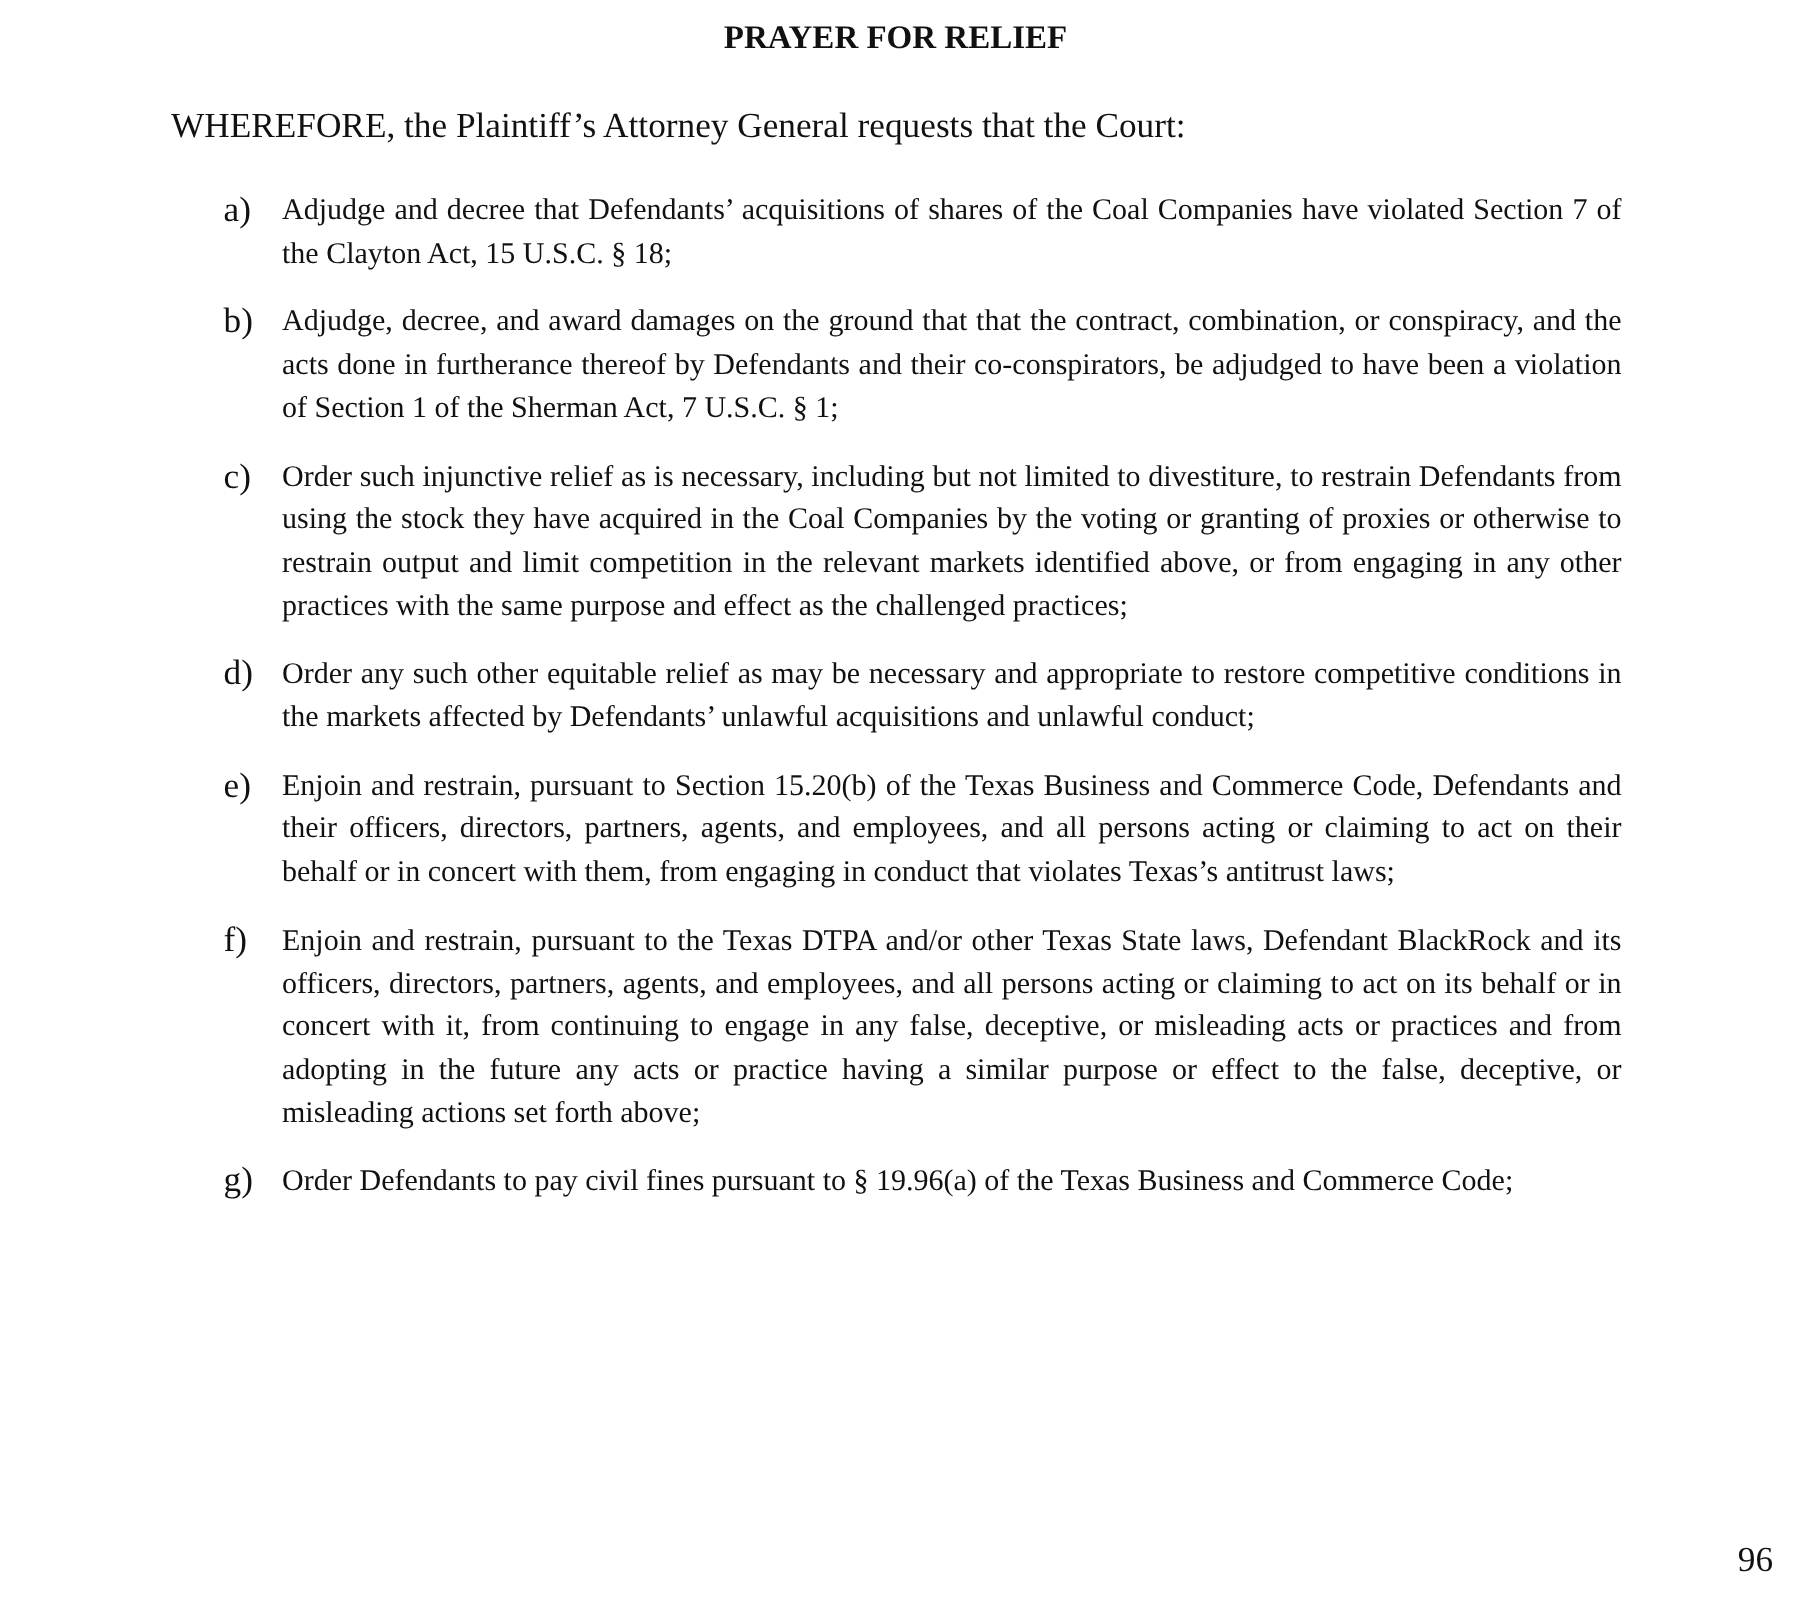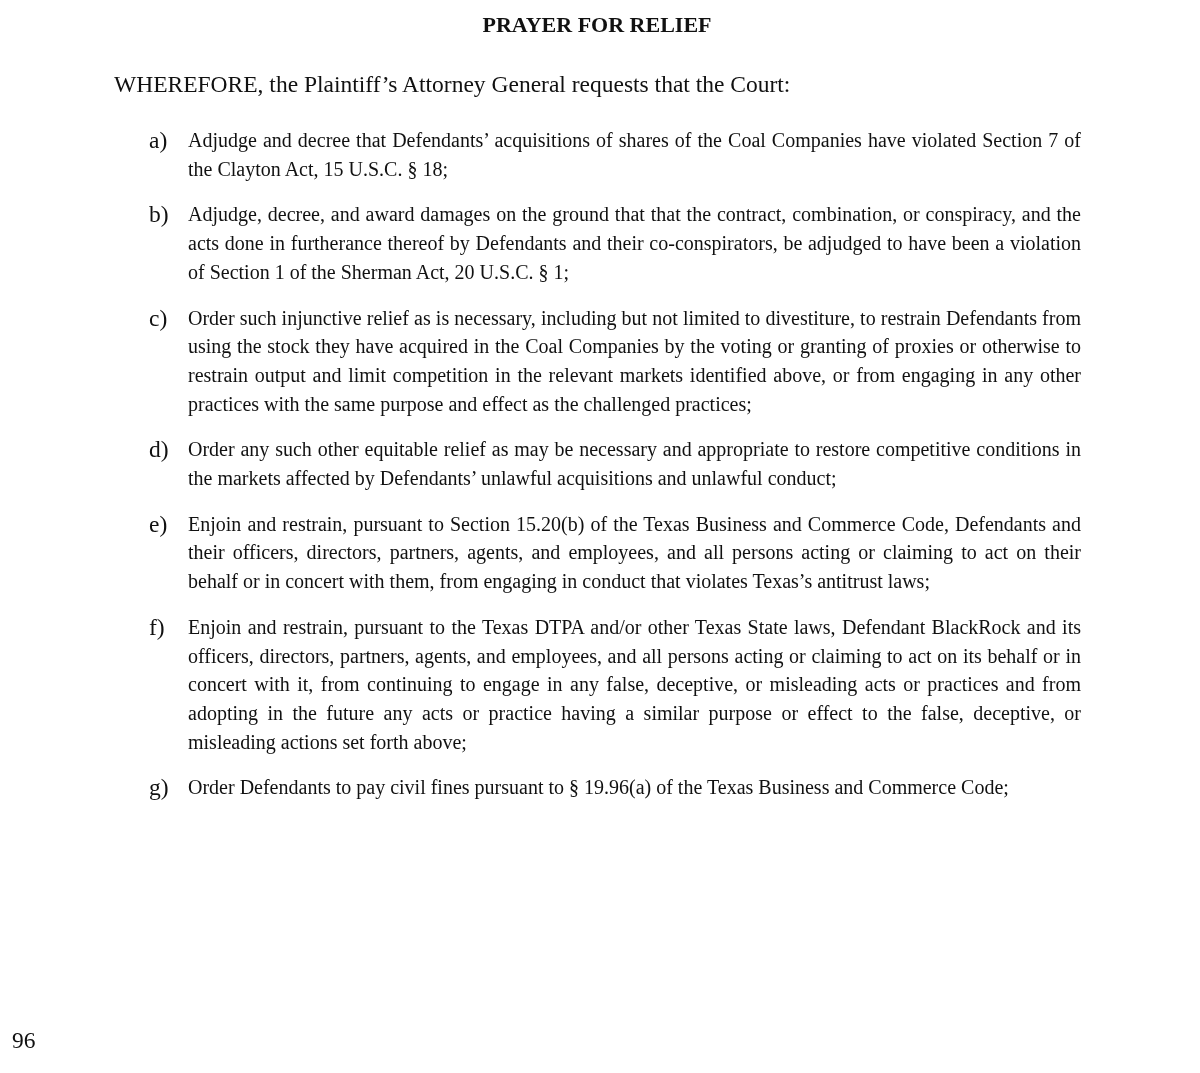--- a/index.html
+++ b/index.html
@@ -62,41 +62,41 @@
     font-size: 20px;
     line-height: 28.7px;
     text-align: justify;
     text-align-last: left;
   }
   .page-number {
     position: absolute;
     top: 1027px;
     left: 0;
     width: 1170px;
-    text-align: left;
+    text-align: right;
     font-size: 23.5px;
   }
 </style>
 </head>
 <body>
 
 <div class="page">
 
   <div class="heading">PRAYER FOR RELIEF</div>
 
   <div class="intro">WHEREFORE, the Plaintiff’s Attorney General requests that the Court:</div>
 
   <div class="items">
     <div class="item">
       <span class="label">a)</span>
       <span class="text">Adjudge and decree that Defendants’ acquisitions of shares of the Coal Companies have violated Section 7 of the Clayton Act, 15 U.S.C. § 18;</span>
     </div>
     <div class="item">
       <span class="label">b)</span>
-      <span class="text">Adjudge, decree, and award damages on the ground that that the contract, combination, or conspiracy, and the acts done in furtherance thereof by Defendants and their co-conspirators, be adjudged to have been a violation of Section 1 of the Sherman Act, 20 U.S.C. § 1;</span>
+      <span class="text">Adjudge, decree, and award damages on the ground that that the contract, combination, or conspiracy, and the acts done in furtherance thereof by Defendants and their co-conspirators, be adjudged to have been a violation of Section 1 of the Sherman Act, 7 U.S.C. § 1;</span>
     </div>
     <div class="item">
       <span class="label">c)</span>
       <span class="text">Order such injunctive relief as is necessary, including but not limited to divestiture, to restrain Defendants from using the stock they have acquired in the Coal Companies by the voting or granting of proxies or otherwise to restrain output and limit competition in the relevant markets identified above, or from engaging in any other practices with the same purpose and effect as the challenged practices;</span>
     </div>
     <div class="item">
       <span class="label">d)</span>
       <span class="text">Order any such other equitable relief as may be necessary and appropriate to restore competitive conditions in the markets affected by Defendants’ unlawful acquisitions and unlawful conduct;</span>
     </div>
     <div class="item">

